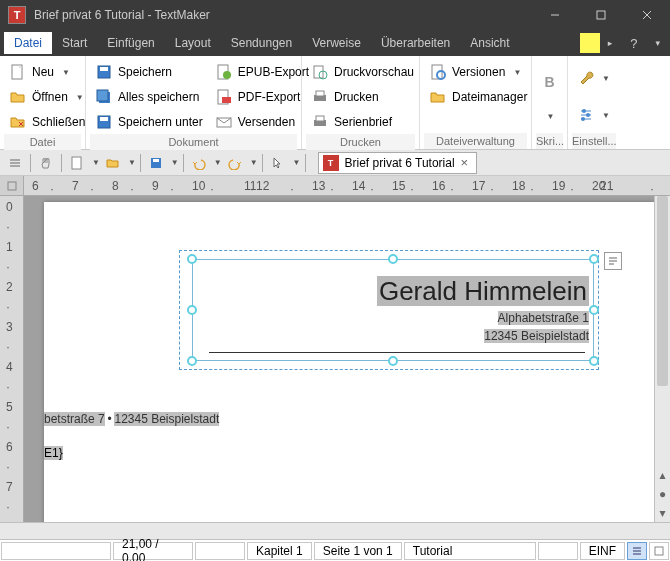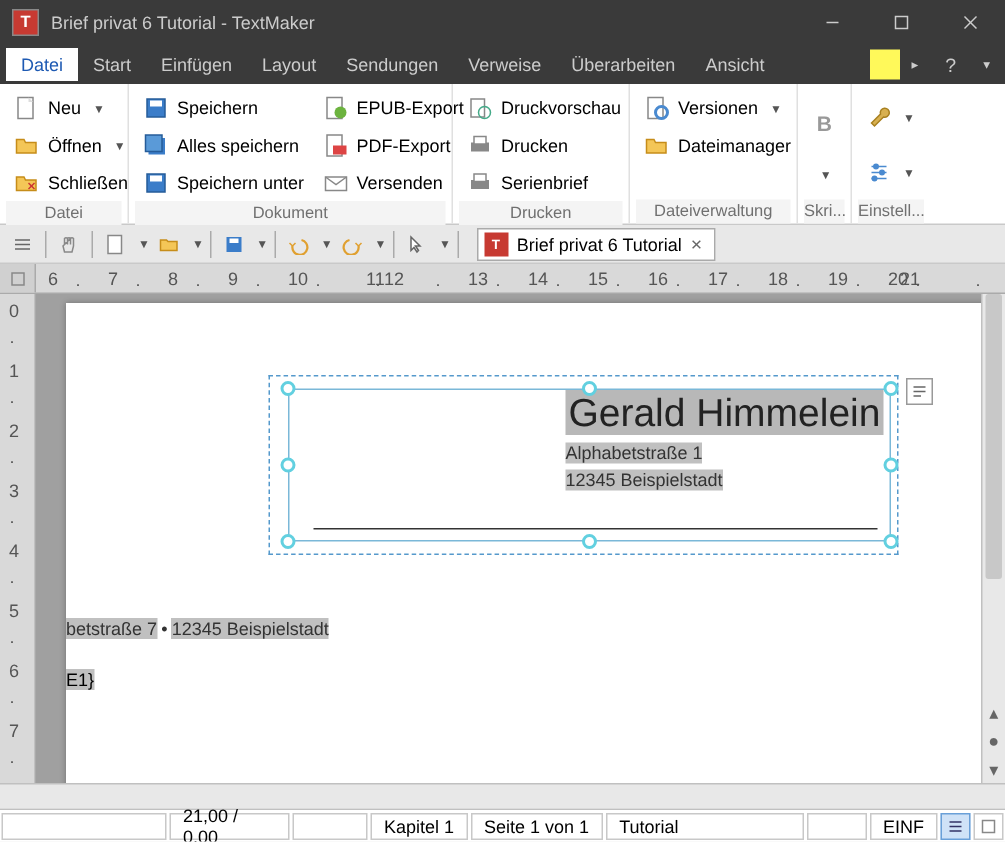--- a/index.html
+++ b/index.html
@@ -35,21 +35,21 @@
 .hruler{flex:1;position:relative;overflow:hidden;font-size:9px;color:#555}
 .hruler .tick{position:absolute;top:3px}
 .workspace{flex:1;display:flex;overflow:hidden;background:#a0a0a0}
 .vruler{width:24px;background:#d9d9d9;border-right:1px solid #aaa;position:relative;font-size:9px;color:#555}
 .vruler .vtick{position:absolute;left:6px}
 .page-area{flex:1;position:relative;overflow:hidden}
 .page{position:absolute;left:20px;top:6px;width:700px;height:600px;background:#fff;box-shadow:0 0 4px rgba(0,0,0,.3)}
 .textframe{position:absolute;left:135px;top:48px;width:420px;height:120px;border:1px dashed #5599cc}
 .tf-inner{position:absolute;left:12px;top:8px;right:4px;bottom:8px;border:1px solid #7ab8d8}
 .handle{position:absolute;width:10px;height:10px;background:#fff;border:2px solid #62d0e0;border-radius:50%}
-.tf-content{position:absolute;right:4px;top:0;text-align:left}
+.tf-content{position:absolute;right:4px;top:16px;text-align:right}
 .big-name{font-size:26px;font-family:"Segoe UI Light",sans-serif;background:#b8b8b8;padding:0 2px;color:#222}
 .addr{font-size:12px;color:#333;background:#c0c0c0;display:inline-block;margin-top:4px}
 .hr-line{position:absolute;left:16px;right:8px;top:92px;height:1px;background:#333}
 .anchor-icon{position:absolute;left:560px;top:50px;width:18px;height:18px;border:1px solid #999;background:#fff;display:flex;align-items:center;justify-content:center;font-size:10px}
 .stray1{position:absolute;left:0;top:210px;font-size:10px;color:#333}
 .stray1 span{background:#c0c0c0}
 .stray2{position:absolute;left:0;top:244px;font-size:11px}
 .stray2 span{background:#c0c0c0}
 .vscroll{width:16px;background:#e8e8e8;border-left:1px solid #c0c0c0;position:relative}
 .vthumb{position:absolute;top:0;left:2px;right:2px;height:190px;background:#c8c8c8;border-radius:2px}

